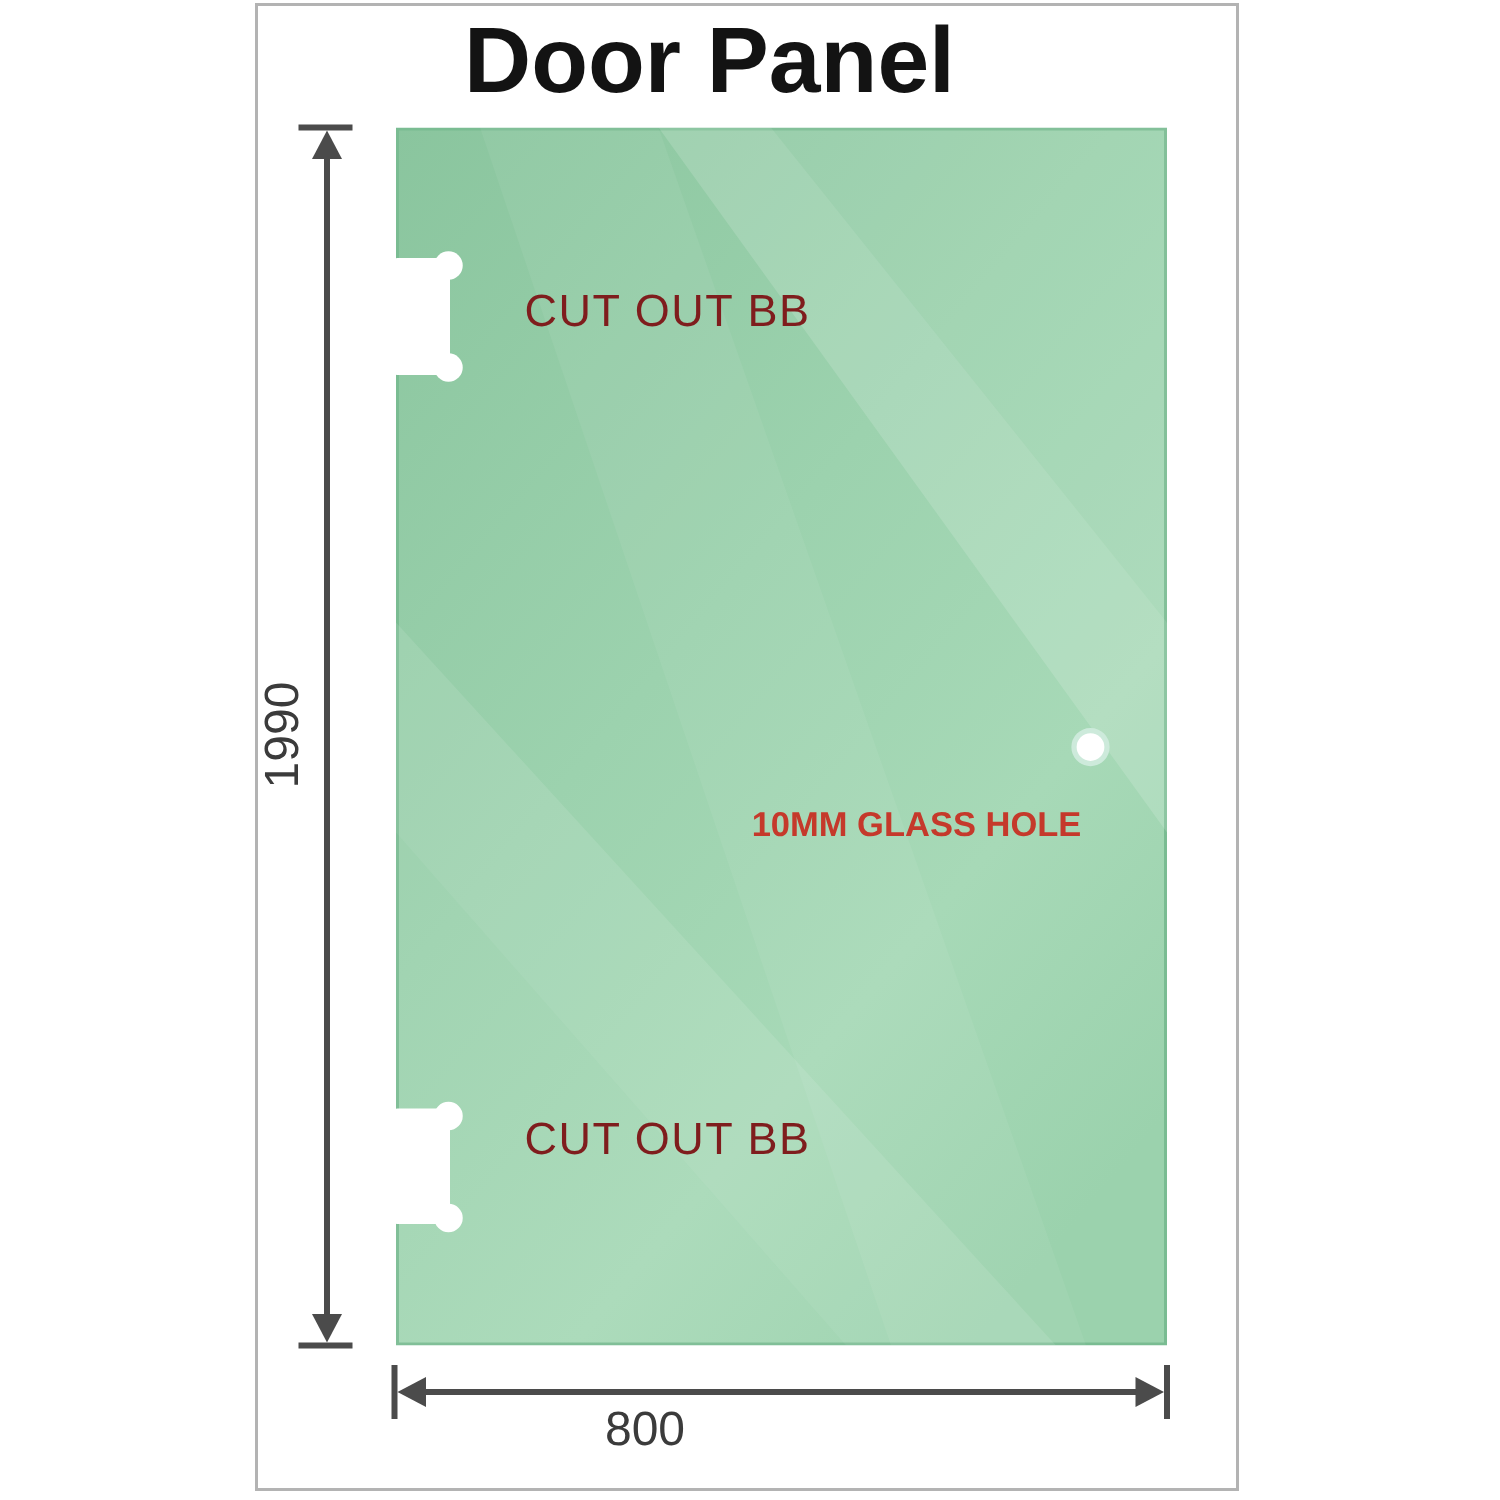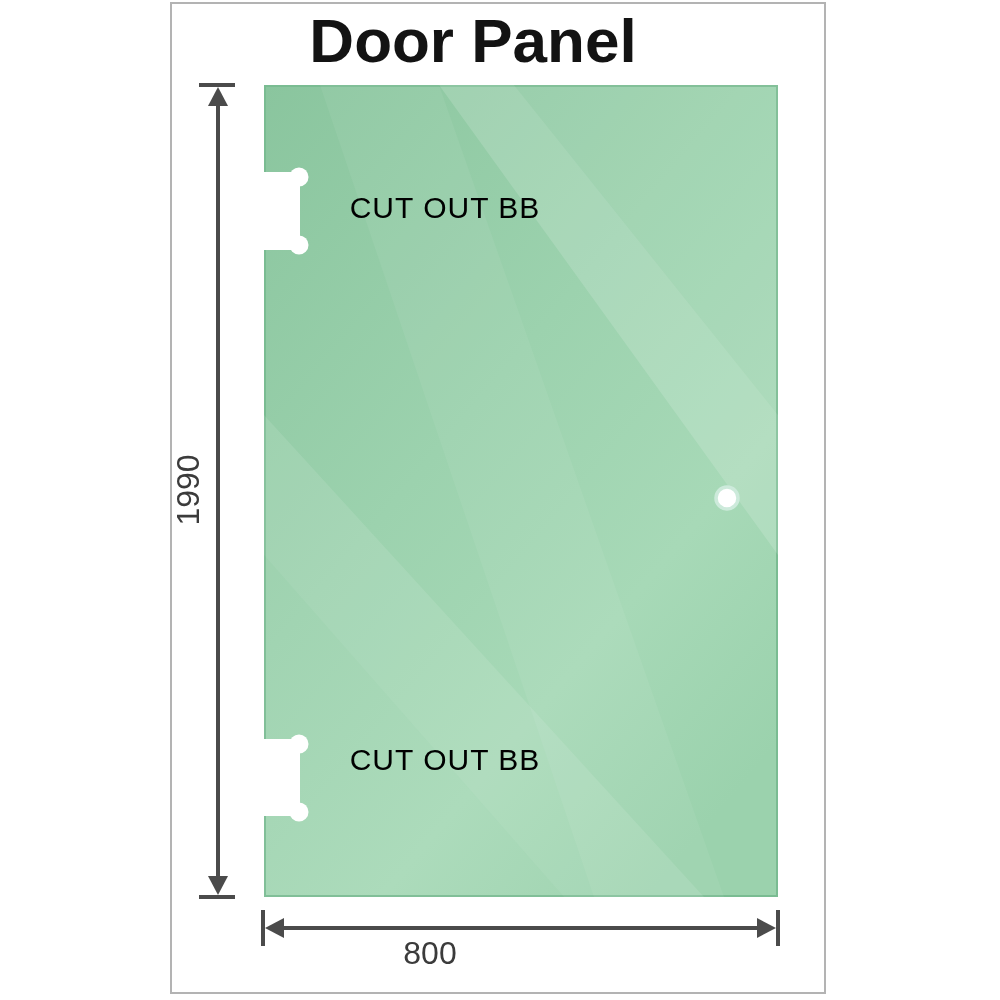--- a/index.html
+++ b/index.html
@@ -62,21 +62,21 @@
   .hdim-label {
     left: 430px;
     top: 953px;
     transform: translate(-50%, -50%);
   }
   .cutout-label {
     position: absolute;
     transform: translate(-50%, -50%);
     font-size: 30px;
     letter-spacing: 1px;
-    color: #000000;
+    color: #7f1d1d;
     white-space: nowrap;
   }
   .cutout-label.top { left: 445px; top: 208px; }
   .cutout-label.bottom { left: 445px; top: 760px; }
   .hole-label {
     position: absolute;
     left: 611px;
     top: 550px;
     transform: translate(-50%, -50%);
     font-size: 23px;
@@ -123,20 +123,21 @@
       <circle cx="35" cy="659" r="9.5"></circle>
       <circle cx="35" cy="727" r="9.5"></circle>
     </g>
 
     <circle cx="463" cy="413" r="11" fill="#ffffff" stroke="#cdeadb" stroke-width="3.5"></circle>
   </svg>
 
   <div class="cutout-label top">CUT OUT BB</div>
   <div class="cutout-label bottom">CUT OUT BB</div>
 
+  <div class="hole-label">10MM GLASS HOLE</div>
 
   <svg class="dim-svg vdim" viewBox="0 0 60 830">
     <g stroke="#4b4b4b" stroke-width="4" fill="#4b4b4b">
       <line x1="9" y1="7" x2="45" y2="7"></line>
       <line x1="9" y1="819" x2="45" y2="819"></line>
       <line x1="28" y1="24" x2="28" y2="802"></line>
       <polygon points="28,9 18,28 38,28" stroke="none"></polygon>
       <polygon points="28,817 18,798 38,798" stroke="none"></polygon>
     </g>
   </svg>

